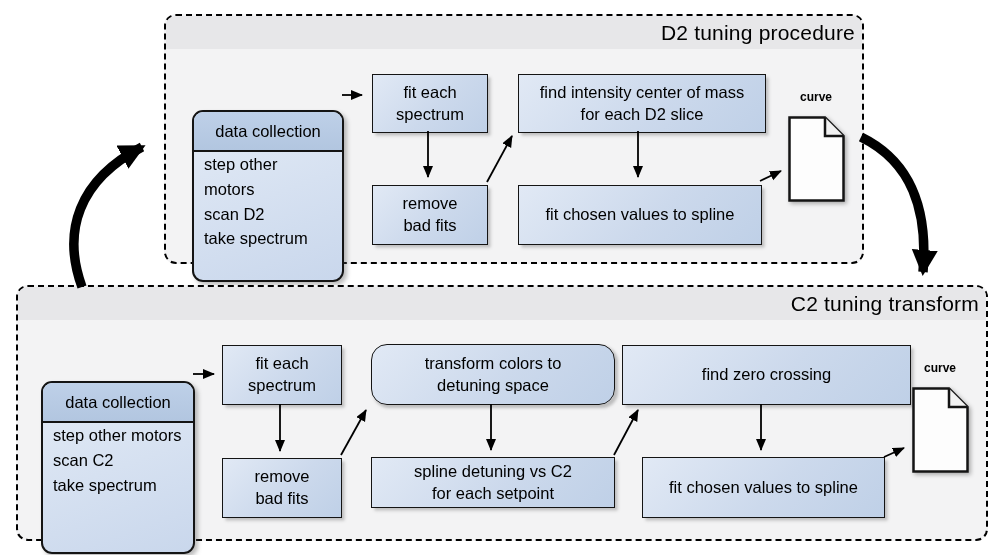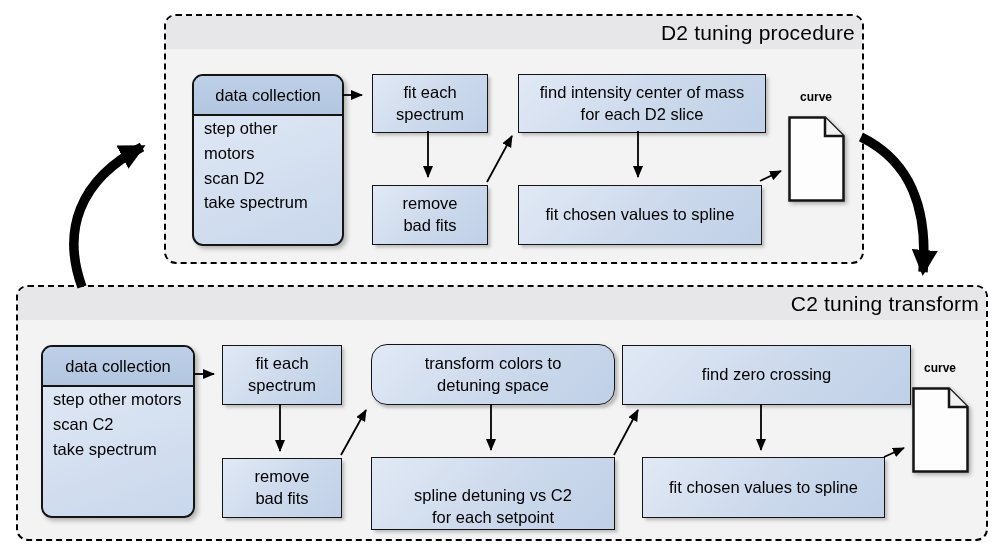--- a/index.html
+++ b/index.html
@@ -25,20 +25,21 @@
     display:flex;align-items:center;justify-content:center;text-align:center;
     font-size:16.5px;line-height:1.32;
     box-shadow:2.5px 2.5px 3px rgba(90,90,90,0.35);
   }
   .box span{white-space:pre-line;}
   .datacol{
     position:absolute;border:2px solid #141414;border-radius:11px;box-sizing:border-box;
     display:flex;flex-direction:column;
     box-shadow:3px 3px 4px rgba(90,90,90,0.4);
     background:linear-gradient(160deg,#e3ebf6 0%,#c9d7ec 100%);
+    margin-top:36px;
   }
   .dc-header{
     height:38px;flex:0 0 38px;border-bottom:2px solid #141414;border-radius:9px 9px 0 0;
     background:linear-gradient(180deg,#bed0e8 0%,#b2c6e0 100%);
     display:flex;align-items:center;justify-content:center;font-size:16.5px;
   }
   .dc-body{
     flex:1;padding:0 10px;font-size:16.5px;line-height:1.5;text-align:left;
     white-space:pre-line;border-radius:0 0 9px 9px;
   }
@@ -118,21 +119,21 @@
     <div class="box" style="left:204px;top:171px;width:120px;height:60px;">
       <span>remove
 bad fits</span>
     </div>
 
     <div class="box" style="left:353px;top:57px;width:244px;height:61px;border-radius:16px;">
       <span>transform colors to
 detuning space</span>
     </div>
 
-    <div class="box" style="left:353px;top:170px;width:244px;height:73px;align-items:flex-end;">
+    <div class="box" style="left:353px;top:170px;width:244px;height:51px;">
       <span>spline detuning vs C2
 for each setpoint</span>
     </div>
 
     <div class="box" style="left:604px;top:58px;width:289px;height:60px;">
       <span>find zero crossing</span>
     </div>
 
     <div class="box" style="left:624px;top:170px;width:243px;height:61px;">
       <span>fit chosen values to spline</span>

